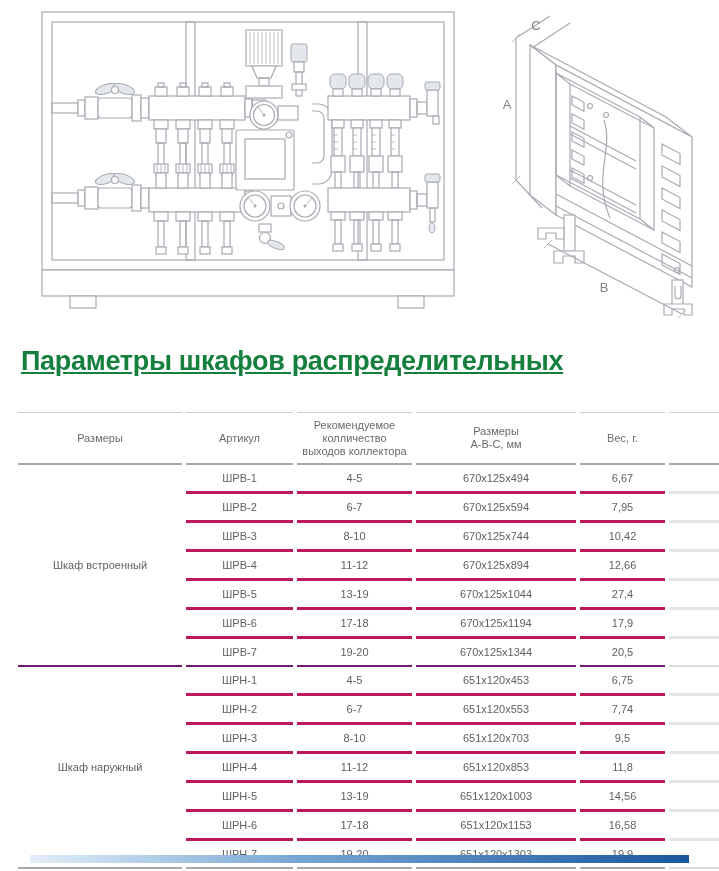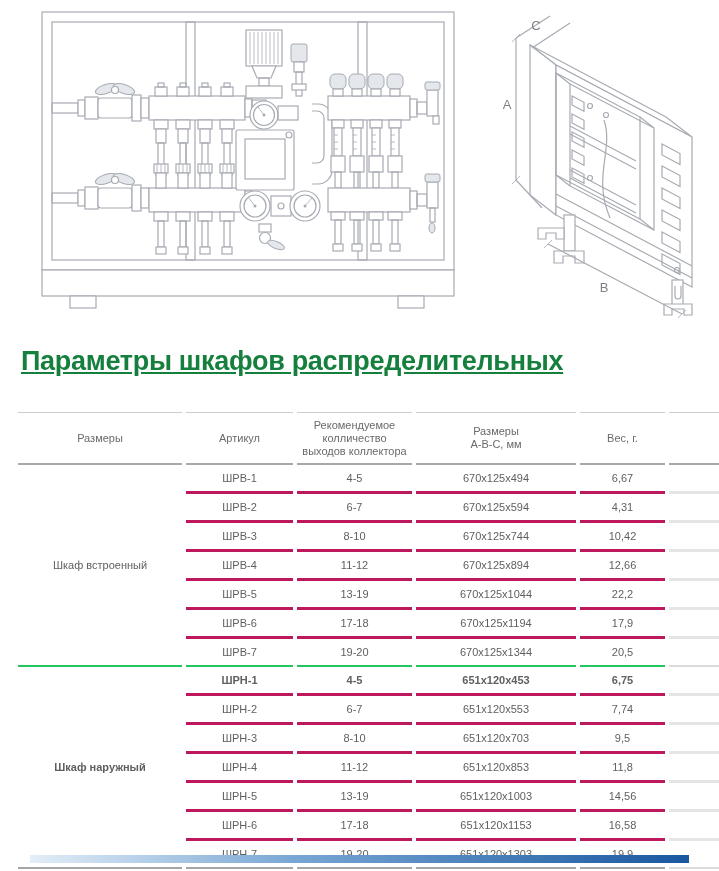--- a/index.html
+++ b/index.html
@@ -29,21 +29,21 @@
     color:#6a6a6a;text-align:center;vertical-align:middle;
     border-top:1px solid #cdcdcd;border-bottom:2px solid #a8a8a8;
   }
   table.specs td{
     height:26px;padding:0;font-size:11px;color:#5f5f5f;text-align:center;
     vertical-align:middle;
   }
   td.c-desc{color:#585858;}
   .hdr-dim span{display:block;}
   td.sep{border-top:3px solid #be185d;}
-  .sec{border-top:2px solid #22c55e;font-weight:bold;}
+  .sec{border-top:2px solid #701a75;}
   .bot{border-bottom:2px solid #a6a6a6;}
   th.ghost{border-top-color:#e8e8e8;border-bottom-color:#dbdbdb;}
   td.ghost.sep{border-top-color:#e5e5e5;}
   td.ghost.sec{border-top-color:#dbdbdb;}
   td.ghost.bot{border-bottom-color:#dbdbdb;}
   .hdr-out{display:inline-block;max-width:110px;text-align:center;}
   
   .footer-bar{position:absolute;left:30px;top:855px;width:659px;height:8px;}
 </style>
 </head>
@@ -302,42 +302,42 @@
       <td>ШРВ-1</td>
       <td>4-5</td>
       <td>670x125x494</td>
       <td>6,67</td>
       <td class="ghost"></td>
     </tr>
     <tr>
       <td class="sep">ШРВ-2</td>
       <td class="sep">6-7</td>
       <td class="sep">670x125x594</td>
-      <td class="sep">4,31</td>
+      <td class="sep">7,95</td>
       <td class="sep ghost"></td>
     </tr>
     <tr>
       <td class="sep">ШРВ-3</td>
       <td class="sep">8-10</td>
       <td class="sep">670x125x744</td>
       <td class="sep">10,42</td>
       <td class="sep ghost"></td>
     </tr>
     <tr>
       <td class="sep">ШРВ-4</td>
       <td class="sep">11-12</td>
       <td class="sep">670x125x894</td>
       <td class="sep">12,66</td>
       <td class="sep ghost"></td>
     </tr>
     <tr>
       <td class="sep">ШРВ-5</td>
       <td class="sep">13-19</td>
       <td class="sep">670x125x1044</td>
-      <td class="sep">22,2</td>
+      <td class="sep">27,4</td>
       <td class="sep ghost"></td>
     </tr>
     <tr>
       <td class="sep">ШРВ-6</td>
       <td class="sep">17-18</td>
       <td class="sep">670x125x1194</td>
       <td class="sep">17,9</td>
       <td class="sep ghost"></td>
     </tr>
     <tr>

